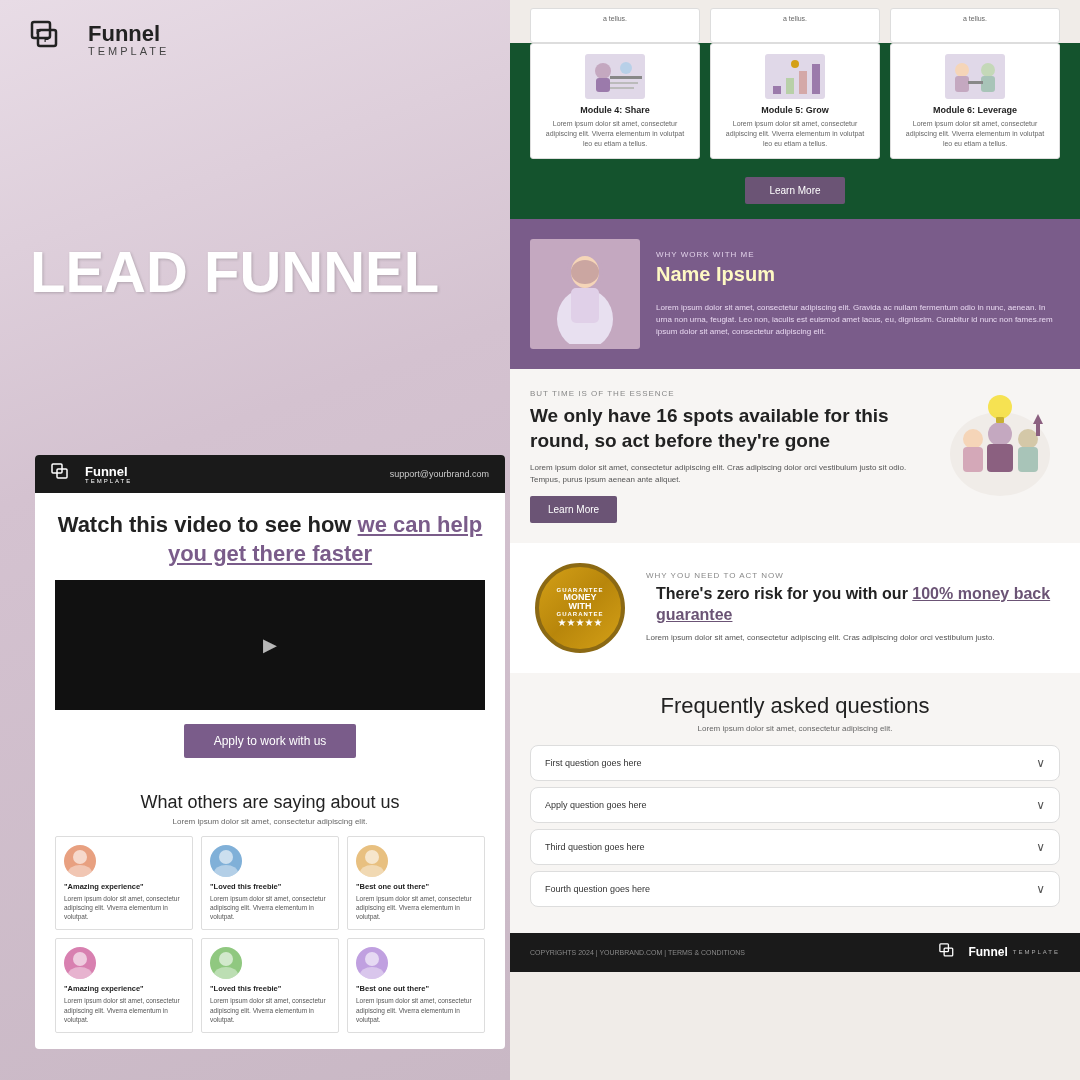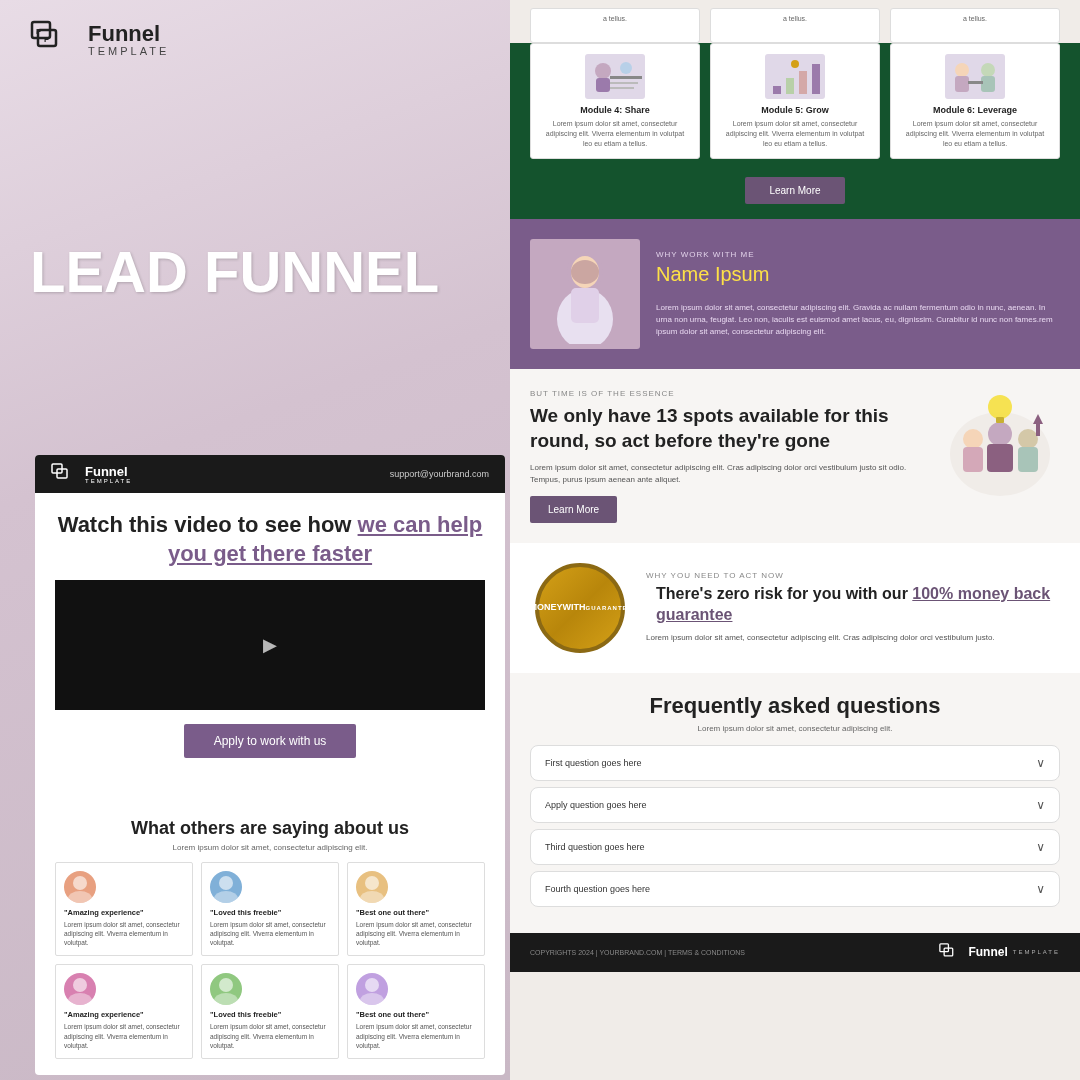--- a/index.html
+++ b/index.html
@@ -79,21 +79,21 @@
     }
     .play-btn { color: #fff; font-size: 18px; opacity: 0.7; }
     .apply-btn {
       display: block; margin: 0 auto 16px;
       background: #7a5c8a; color: #fff;
       border: none; padding: 10px 30px;
       font-size: 12px; cursor: pointer; border-radius: 2px;
     }
 
     .testimonials-section { padding: 0 20px 16px; }
-    .testimonials-title { text-align: center; font-size: 18px; font-weight: bold; color: #222; margin-bottom: 4px; margin-top: 26px; }
+    .testimonials-title { text-align: center; font-size: 18px; font-weight: normal; color: #222; margin-bottom: 4px; }
     .testimonials-sub { text-align: center; font-size: 8px; color: #666; margin-bottom: 10px; }
     .testimonials-grid { display: grid; grid-template-columns: 1fr 1fr 1fr; gap: 8px; }
     .testimonial-card {
       border: 1px solid #ddd; padding: 8px; border-radius: 2px;
     }
     .testimonial-avatar {
       width: 32px; height: 32px; border-radius: 50%; background: #ccc;
       margin-bottom: 5px; overflow: hidden;
       display: flex; align-items: center; justify-content: center;
     }
@@ -138,21 +138,21 @@
       padding: 20px;
       display: flex; gap: 16px; align-items: center;
     }
     .why-photo {
       width: 110px; height: 110px; flex-shrink: 0;
       background: #c4a8c0; border-radius: 3px; overflow: hidden;
       display: flex; align-items: center; justify-content: center;
     }
     .why-content {}
     .why-label { font-size: 8px; color: #e0d0e8; letter-spacing: 1px; text-transform: uppercase; margin-bottom: 4px; }
-    .why-name { font-size: 20px; font-weight: normal; color: #fde047; margin-bottom: 16px; }
+    .why-name { font-size: 20px; font-weight: bold; color: #fef9c3; margin-bottom: 16px; }
     .why-text { font-size: 8px; color: #e8d8f0; line-height: 1.5; }
 
     
     .urgency-section {
       background: #f7f5f3; padding: 20px;
       display: flex; gap: 16px; align-items: flex-start;
     }
     .urgency-content { flex: 1; }
     .urgency-label { font-size: 8px; color: #888; letter-spacing: 1px; text-transform: uppercase; margin-bottom: 6px; }
     .urgency-headline { font-size: 19px; font-weight: bold; color: #222; line-height: 1.3; margin-bottom: 8px; }
@@ -171,37 +171,37 @@
       background: #fff; padding: 20px;
       display: flex; gap: 16px; align-items: center;
     }
     .guarantee-badge {
       width: 100px; flex-shrink: 0;
       display: flex; align-items: center; justify-content: center;
     }
     .guarantee-badge-inner {
       width: 90px; height: 90px; border-radius: 50%;
       background: linear-gradient(135deg, #d4a017 0%, #b8860b 50%, #d4a017 100%);
-      display: flex; flex-direction: row; align-items: center; justify-content: center;
+      display: flex; flex-direction: column; align-items: center; justify-content: center;
       border: 4px solid #8b6914; position: relative;
       text-align: center; padding: 8px;
     }
     .badge-guarantee { font-size: 6px; color: #fff; font-weight: bold; letter-spacing: 1px; }
     .badge-money { font-size: 9px; color: #fff; font-weight: 900; line-height: 1; }
     .guarantee-content {}
     .guarantee-label { font-size: 8px; color: #888; letter-spacing: 1px; text-transform: uppercase; margin-bottom: 4px; }
     .guarantee-headline { font-size: 16px; font-weight: bold; color: #222; margin-bottom: 6px; line-height: 1.3; margin-left: 10px; }
     .guarantee-headline a { color: #6b5475; text-decoration: underline; }
     .guarantee-text { font-size: 8px; color: #555; line-height: 1.5; }
 
     
     .faq-section {
       background: #f7f5f3; padding: 20px;
     }
-    .faq-title { text-align: center; font-size: 22px; font-weight: bold; color: #222; margin-bottom: 5px; }
+    .faq-title { text-align: center; font-size: 22px; font-weight: normal; color: #222; margin-bottom: 5px; }
     .faq-sub { text-align: center; font-size: 8px; color: #666; margin-bottom: 12px; }
     .faq-item {
       border: 1px solid #ddd; background: #fff; border-radius: 8px;
       padding: 10px 14px; margin-bottom: 6px;
       display: flex; align-items: center; justify-content: space-between;
       cursor: pointer;
     }
     .faq-question { font-size: 9px; color: #333; }
     .faq-chevron { font-size: 12px; color: #555; }
 
@@ -418,21 +418,21 @@
     <div class="why-content">
       <div class="why-label">WHY WORK WITH ME</div>
       <div class="why-name">Name Ipsum</div>
       <div class="why-text">Lorem ipsum dolor sit amet, consectetur adipiscing elit. Gravida ac nullam fermentum odio in nunc, aenean. In urna non urna, feugiat. Leo non, iaculis est euismod amet lacus, eu, dignissim. Curabitur id nunc non fames.rem ipsum dolor sit amet, consectetur adipiscing elit.</div>
     </div>
   </div>
 
   <div class="urgency-section">
     <div class="urgency-content">
       <div class="urgency-label">BUT TIME IS OF THE ESSENCE</div>
-      <div class="urgency-headline">We only have 13 spots available for this round, so act before they're gone</div>
+      <div class="urgency-headline">We only have 16 spots available for this round, so act before they're gone</div>
       <div class="urgency-text">Lorem ipsum dolor sit amet, consectetur adipiscing elit. Cras adipiscing dolor orci vestibulum justo sit odio. Tempus, purus ipsum aenean ante aliquet.</div>
       <button class="urgency-btn">Learn More</button>
     </div>
     <div class="urgency-illustration">
       <svg width="115" height="110" viewBox="0 0 115 110">
 
         <ellipse cx="57" cy="65" rx="50" ry="42" fill="#f0ece8"></ellipse>
 
         <circle cx="30" cy="50" r="10" fill="#f5d5b8"></circle>
         <rect x="20" y="58" width="20" height="25" rx="4" fill="#d4a8b8"></rect>

